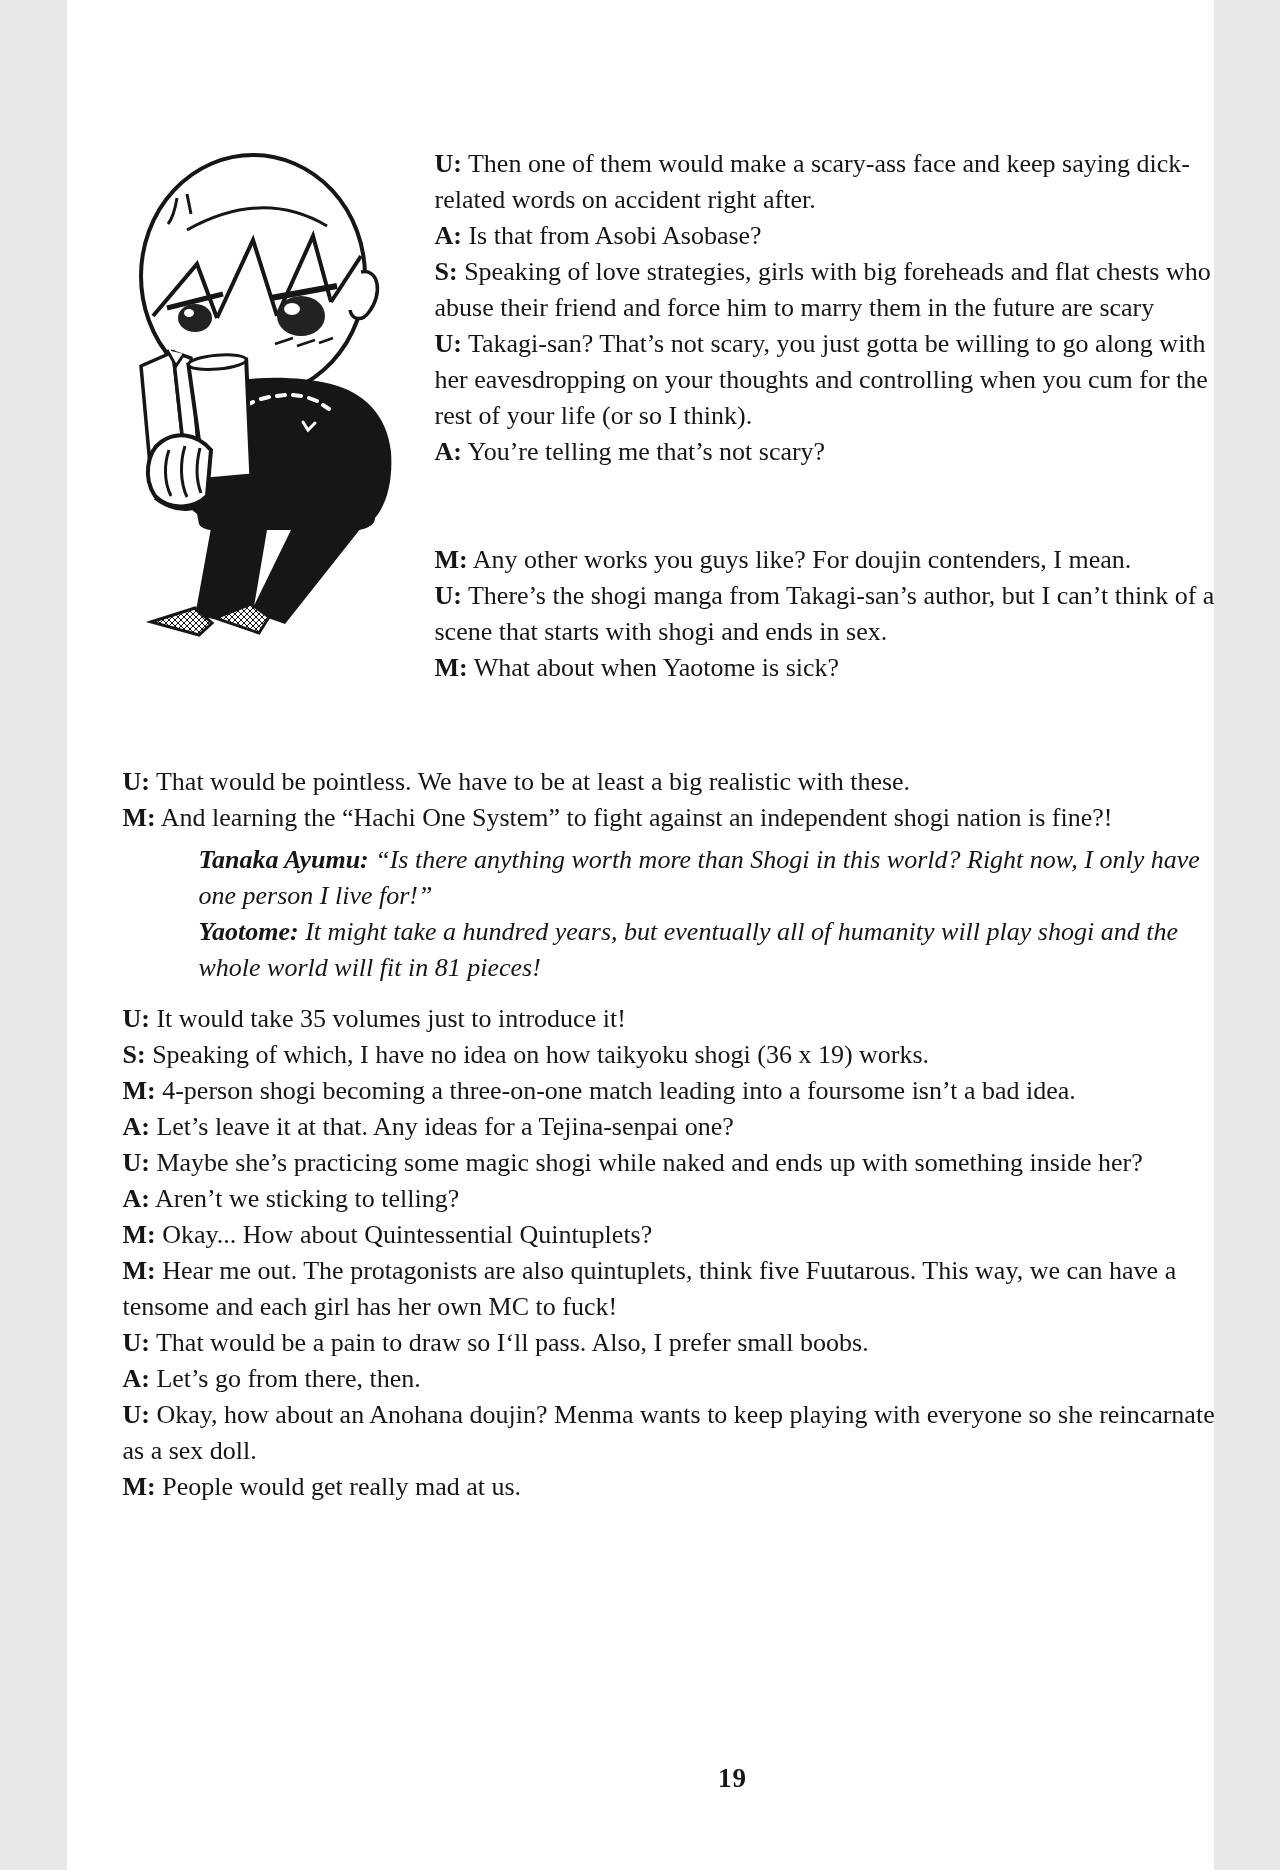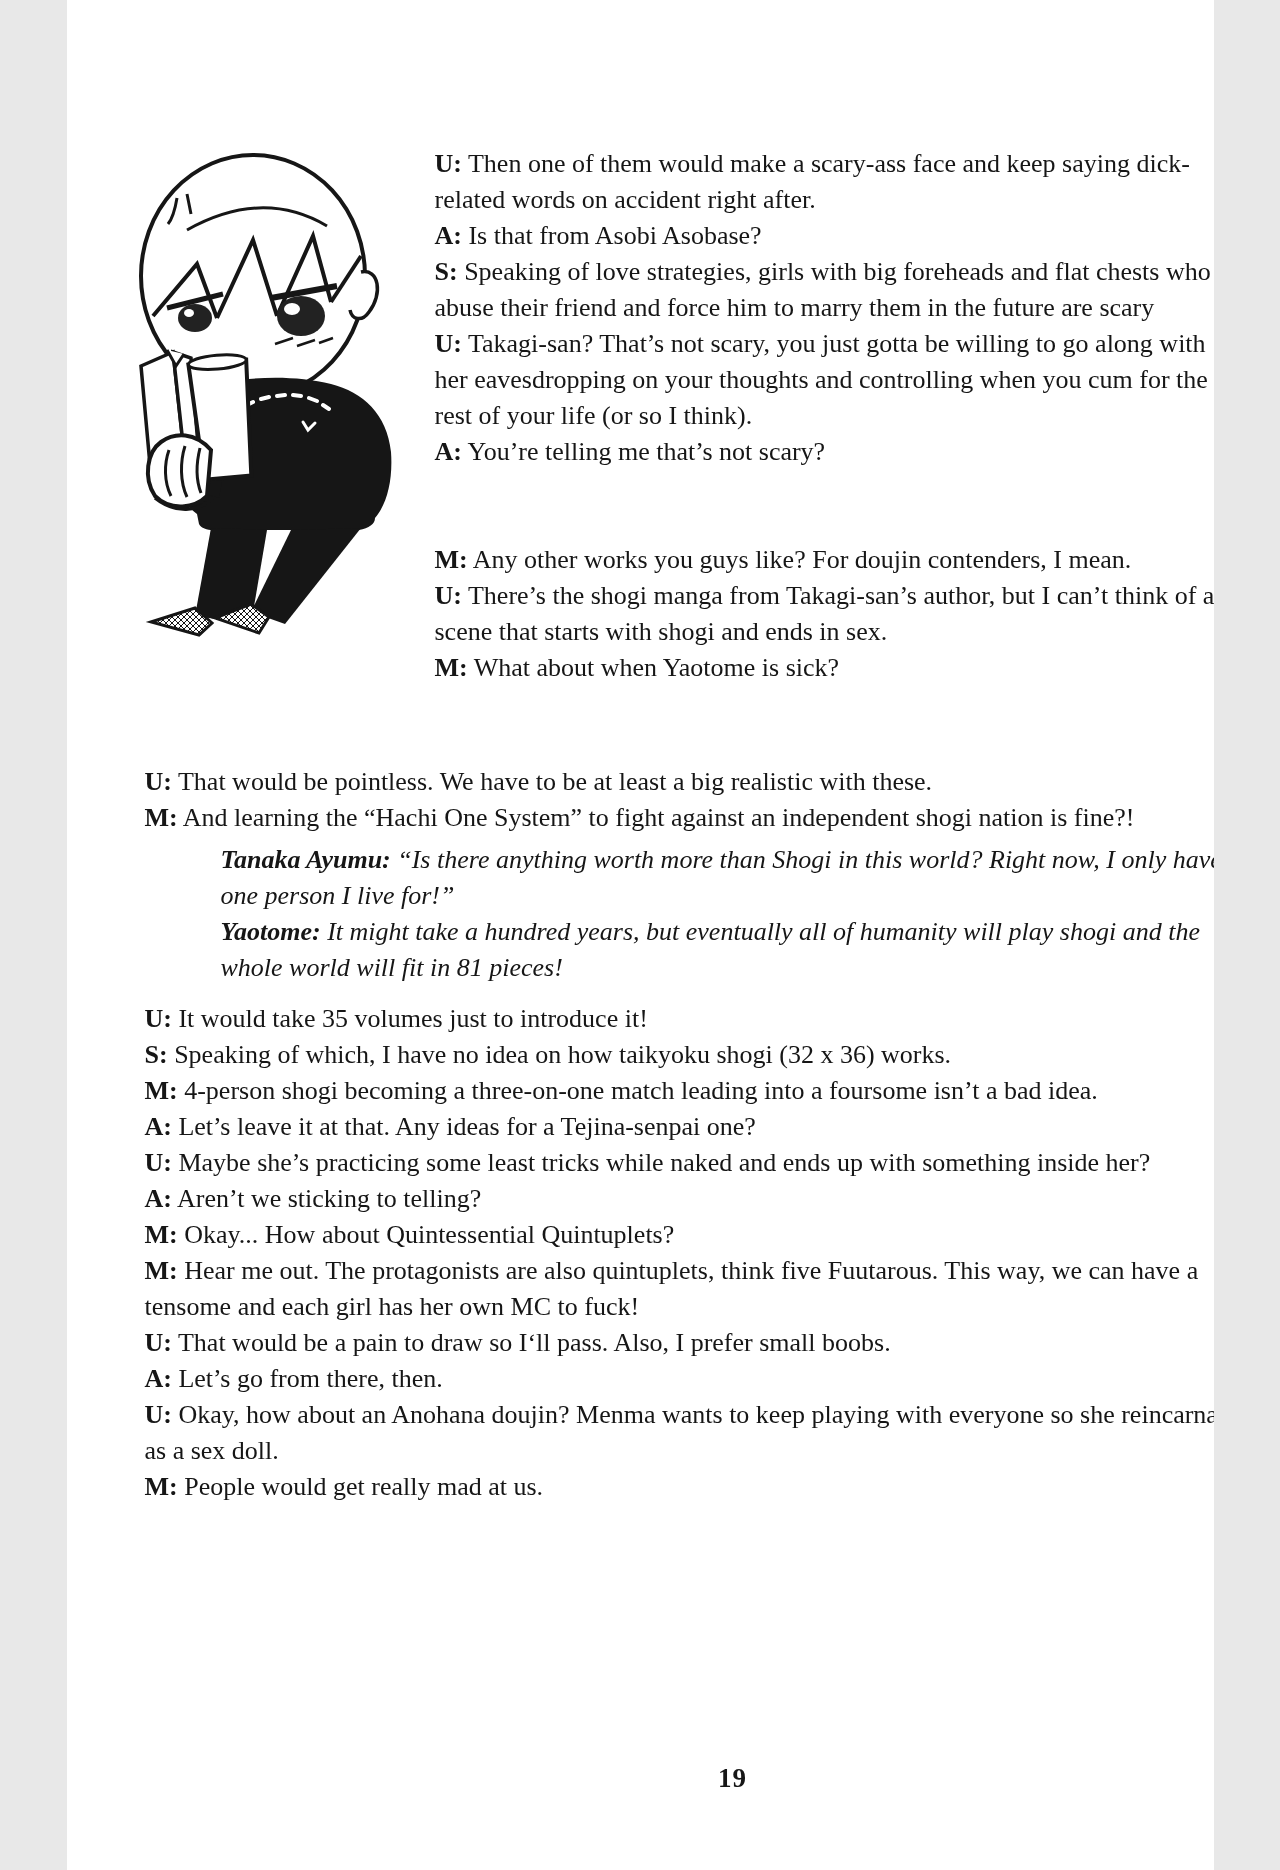--- a/index.html
+++ b/index.html
@@ -18,21 +18,21 @@
   .speaker { font-weight:bold; }
 
   .figure {
     position:absolute; left:66px; top:146px;
     width:270px; height:494px;
   }
 
   .col-right { position:absolute; left:368px; top:146px; width:800px; }
   .spacer-2l { height:72px; }
 
-  .col-full { position:absolute; left:78px; top:764px; width:1130px; }
+  .col-full { position:absolute; left:56px; top:764px; width:1130px; }
 
   .quote-block {
     margin:6px 0 15px 76px;
     width:1042px;
     font-style:italic;
   }
   .quote-block .speaker { }
 
   .page-number {
     position:absolute; left:68px; top:1760px; width:1196px;
@@ -140,24 +140,24 @@
       <p class="line"><b class="speaker">M:</b> <span>And learning the “Hachi One System” to fight against an independent shogi nation is fine?!</span></p>
     </div>
 
     <div class="quote-block">
       <p class="line"><b class="speaker">Tanaka Ayumu:</b> <span>“Is there anything worth more than Shogi in this world? Right now, I only have one person I live for!”</span></p>
       <p class="line"><b class="speaker">Yaotome:</b> <span>It might take a hundred years, but eventually all of humanity will play shogi and the whole world will fit in 81 pieces!</span></p>
     </div>
 
     <div>
       <p class="line"><b class="speaker">U:</b> <span>It would take 35 volumes just to introduce it!</span></p>
-      <p class="line"><b class="speaker">S:</b> <span>Speaking of which, I have no idea on how taikyoku shogi (32 x 36) works.</span></p>
+      <p class="line"><b class="speaker">S:</b> <span>Speaking of which, I have no idea on how taikyoku shogi (36 x 19) works.</span></p>
       <p class="line"><b class="speaker">M:</b> <span>4-person shogi becoming a three-on-one match leading into a foursome isn’t a bad idea.</span></p>
       <p class="line"><b class="speaker">A:</b> <span>Let’s leave it at that. Any ideas for a Tejina-senpai one?</span></p>
-      <p class="line"><b class="speaker">U:</b> <span>Maybe she’s practicing some least tricks while naked and ends up with something inside her?</span></p>
+      <p class="line"><b class="speaker">U:</b> <span>Maybe she’s practicing some magic shogi while naked and ends up with something inside her?</span></p>
       <p class="line"><b class="speaker">A:</b> <span>Aren’t we sticking to telling?</span></p>
       <p class="line"><b class="speaker">M:</b> <span>Okay... How about Quintessential Quintuplets?</span></p>
       <p class="line"><b class="speaker">M:</b> <span>Hear me out. The protagonists are also quintuplets, think five Fuutarous. This way, we can have a tensome and each girl has her own MC to fuck!</span></p>
       <p class="line"><b class="speaker">U:</b> <span>That would be a pain to draw so I‘ll pass. Also, I prefer small boobs.</span></p>
       <p class="line"><b class="speaker">A:</b> <span>Let’s go from there, then.</span></p>
       <p class="line"><b class="speaker">U:</b> <span>Okay, how about an Anohana doujin? Menma wants to keep playing with everyone so she reincarnates as a sex doll.</span></p>
       <p class="line"><b class="speaker">M:</b> <span>People would get really mad at us.</span></p>
     </div>
   </div>
 

